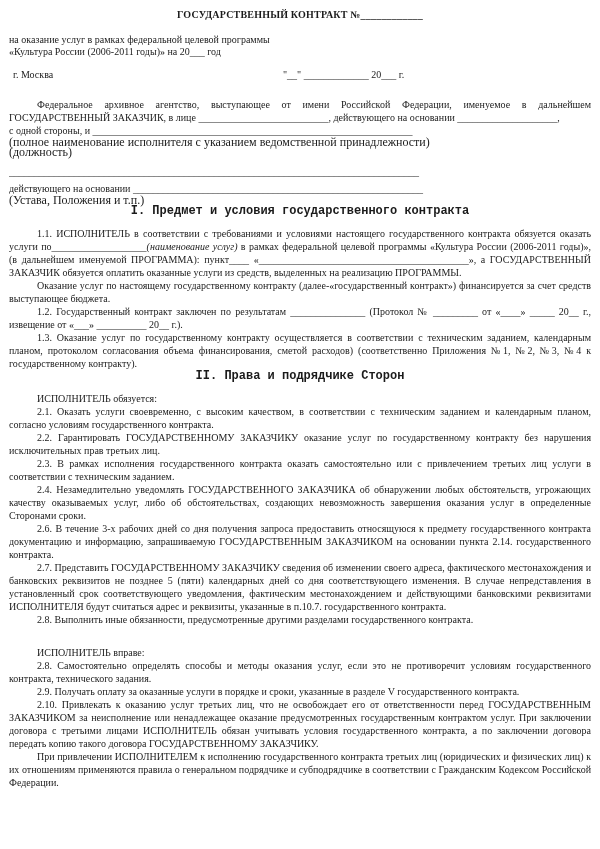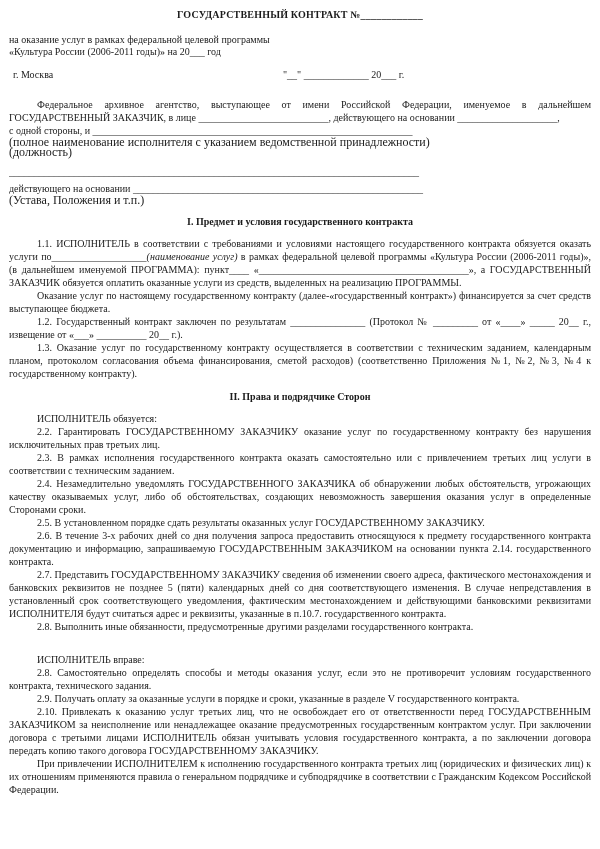--- a/index.html
+++ b/index.html
@@ -60,23 +60,23 @@
   .cap-org     { width: 442px; }
   .cap-pos     { width: 562px; }
   .cap-fio     { width: 446px; }
   .cap-charter { width: 502px; }
   .gap-4  { margin-top: 4px; }
   .gap-3  { margin-top: 3px; }
   .gap-6  { margin-top: 8px; }
   .sec-heading {
     text-align: center;
     font-weight: bold;
-    font-size: 10px;
-    margin-top: 10px;
+    font-size: 12px;
     margin-bottom: 9px;
+    font-family: Liberation Mono, monospace;
   }
   .group-label { margin-top: 20px; }
   .italic { font-style: italic; }
 </style>
 </head>
 <body>
 
 <div class="page">
 
   <div class="doc-title">ГОСУДАРСТВЕННЫЙ  КОНТРАКТ №____________</div>
@@ -107,24 +107,24 @@
   <p class="para">
     <span>1.1. ИСПОЛНИТЕЛЬ в соответствии с требованиями и условиями настоящего государственного контракта обязуется оказать услуги по___________________</span><span class="italic">(наименование услуг)</span><span> в рамках федеральной целевой программы «Культура России (2006-2011 годы)», (в дальнейшем именуемой ПРОГРАММА): пункт____ «__________________________________________», а ГОСУДАРСТВЕННЫЙ ЗАКАЗЧИК обязуется оплатить оказанные услуги из средств, выделенных на реализацию ПРОГРАММЫ.</span>
   </p>
   <p class="para">Оказание услуг по настоящему государственному контракту (далее-«государственный контракт») финансируется за счет средств выступающее бюджета.</p>
   <p class="para">1.2. Государственный контракт заключен по результатам _______________ (Протокол № _________ от «____» _____ 20__ г., извещение от «___» __________ 20__ г.).</p>
   <p class="para">1.3. Оказание услуг по государственному контракту  осуществляется в соответствии с техническим заданием, календарным планом, протоколом согласования объема финансирования, сметой расходов)  (соответственно Приложения №1, №2, №3, №4 к государственному контракту).</p>
 
   <div class="sec-heading">II. Права и подрядчике Сторон</div>
 
   <p class="para">ИСПОЛНИТЕЛЬ  обязуется:</p>
+  <p class="para">2.1. Оказать услуги своевременно, с высоким качеством, в соответствии с техническим заданием и календарным планом, согласно условиям государственного контракта.</p>
   <p class="para">2.2. Гарантировать ГОСУДАРСТВЕННОМУ ЗАКАЗЧИКУ оказание услуг по государственному контракту без нарушения исключительных прав третьих лиц.</p>
   <p class="para">2.3. В рамках исполнения государственного контракта оказать самостоятельно или с привлечением третьих лиц услуги в соответствии с техническим заданием.</p>
   <p class="para">2.4. Незамедлительно уведомлять ГОСУДАРСТВЕННОГО ЗАКАЗЧИКА об обнаружении любых обстоятельств, угрожающих качеству оказываемых услуг, либо об обстоятельствах, создающих невозможность завершения оказания услуг в определенные Сторонами сроки.</p>
-  <p class="para">2.5. В установленном порядке сдать  результаты  оказанных услуг ГОСУДАРСТВЕННОМУ ЗАКАЗЧИКУ.</p>
   <p class="para">2.6. В течение 3-х рабочих дней со дня получения запроса предоставить относящуюся к предмету государственного контракта документацию и информацию, запрашиваемую ГОСУДАРСТВЕННЫМ ЗАКАЗЧИКОМ на основании пункта 2.14. государственного контракта.</p>
   <p class="para">2.7. Представить ГОСУДАРСТВЕННОМУ ЗАКАЗЧИКУ сведения об изменении своего адреса, фактического местонахождения и банковских реквизитов не позднее 5 (пяти) календарных дней со дня соответствующего изменения. В случае непредставления в установленный срок соответствующего уведомления, фактическим местонахождением и действующими банковскими реквизитами ИСПОЛНИТЕЛЯ будут считаться  адрес и реквизиты, указанные в п.10.7. государственного контракта.</p>
   <p class="para">2.8. Выполнить иные обязанности, предусмотренные другими разделами государственного контракта.</p>
 
   <p class="para group-label">ИСПОЛНИТЕЛЬ вправе:</p>
   <p class="para">2.8. Самостоятельно определять способы и методы  оказания услуг, если это  не противоречит условиям государственного контракта, технического задания.</p>
   <p class="para">2.9. Получать оплату за  оказанные услуги в порядке и сроки, указанные в разделе V государственного контракта.</p>
   <p class="para">2.10. Привлекать к  оказанию услуг третьих лиц, что не освобождает его от ответственности перед ГОСУДАРСТВЕННЫМ ЗАКАЗЧИКОМ за неисполнение или ненадлежащее оказание предусмотренных государственным контрактом  услуг. При заключении договора с третьими лицами ИСПОЛНИТЕЛЬ обязан учитывать условия государственного контракта, а по заключении договора передать копию  такого договора ГОСУДАРСТВЕННОМУ ЗАКАЗЧИКУ.</p>
   <p class="para">При привлечении ИСПОЛНИТЕЛЕМ к исполнению государственного контракта третьих лиц (юридических и физических лиц) к их отношениям применяются правила о генеральном подрядчике и субподрядчике в соответствии с Гражданским Кодексом Российской Федерации.</p>
 

